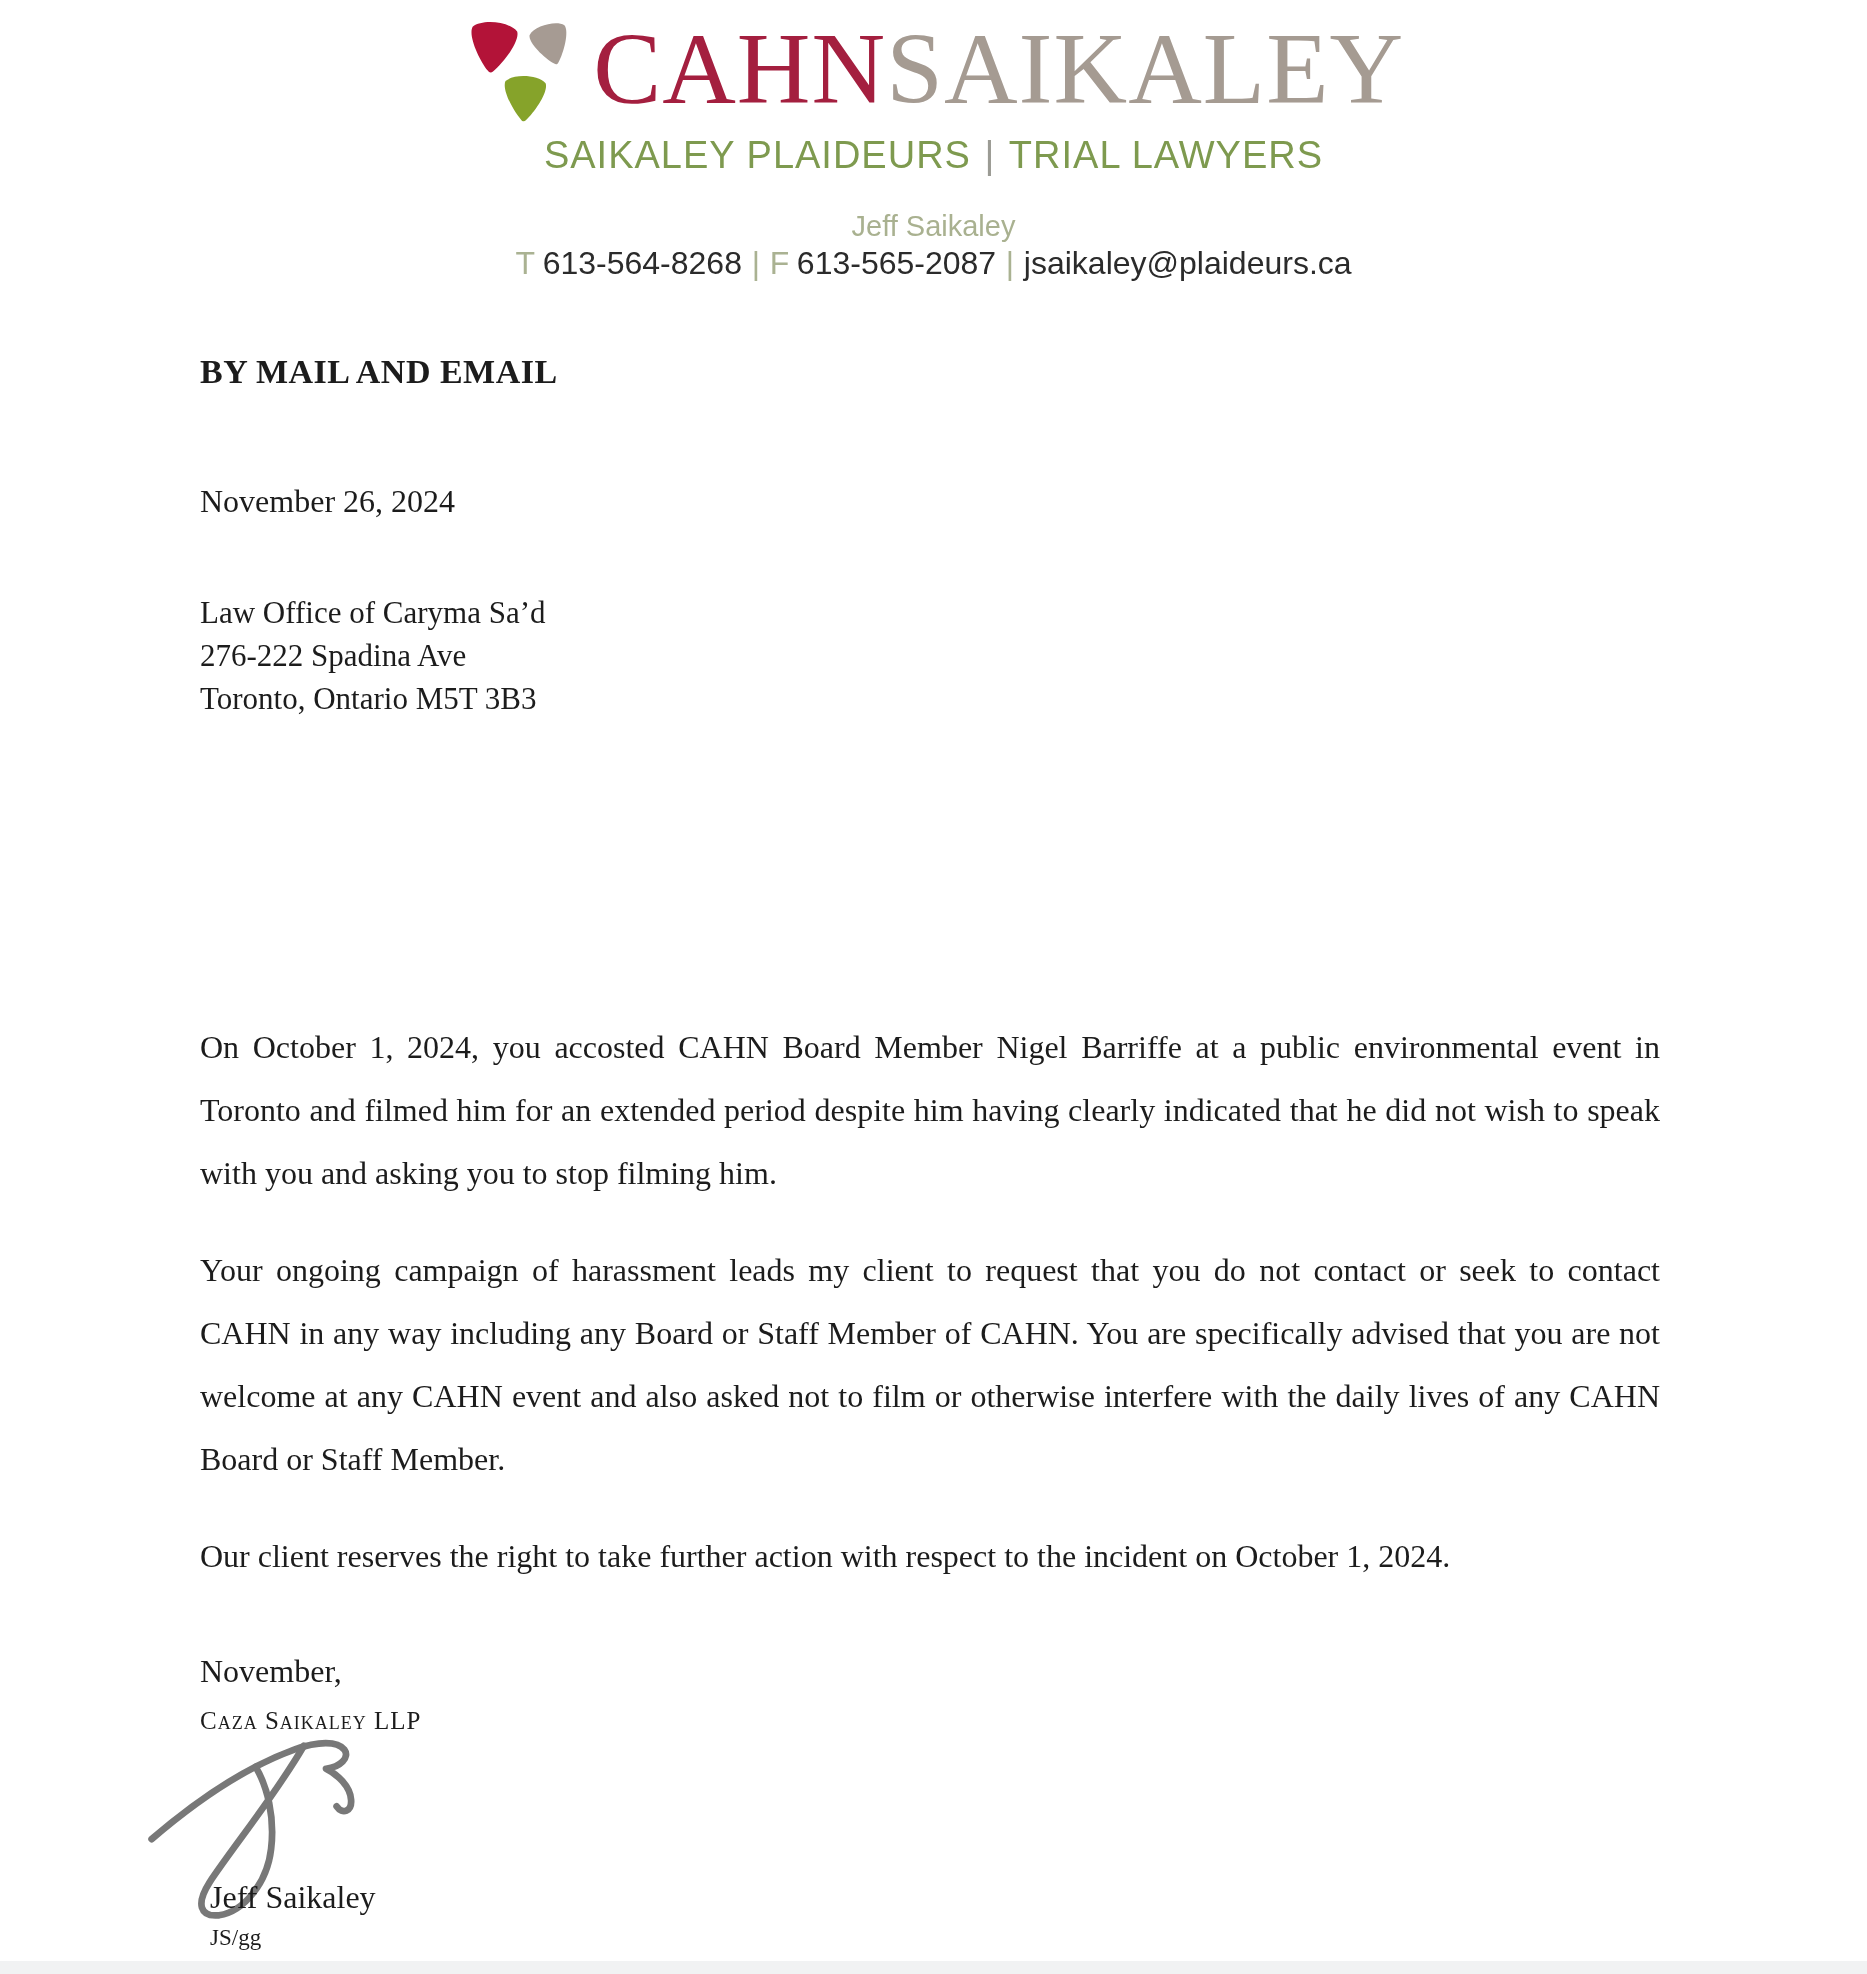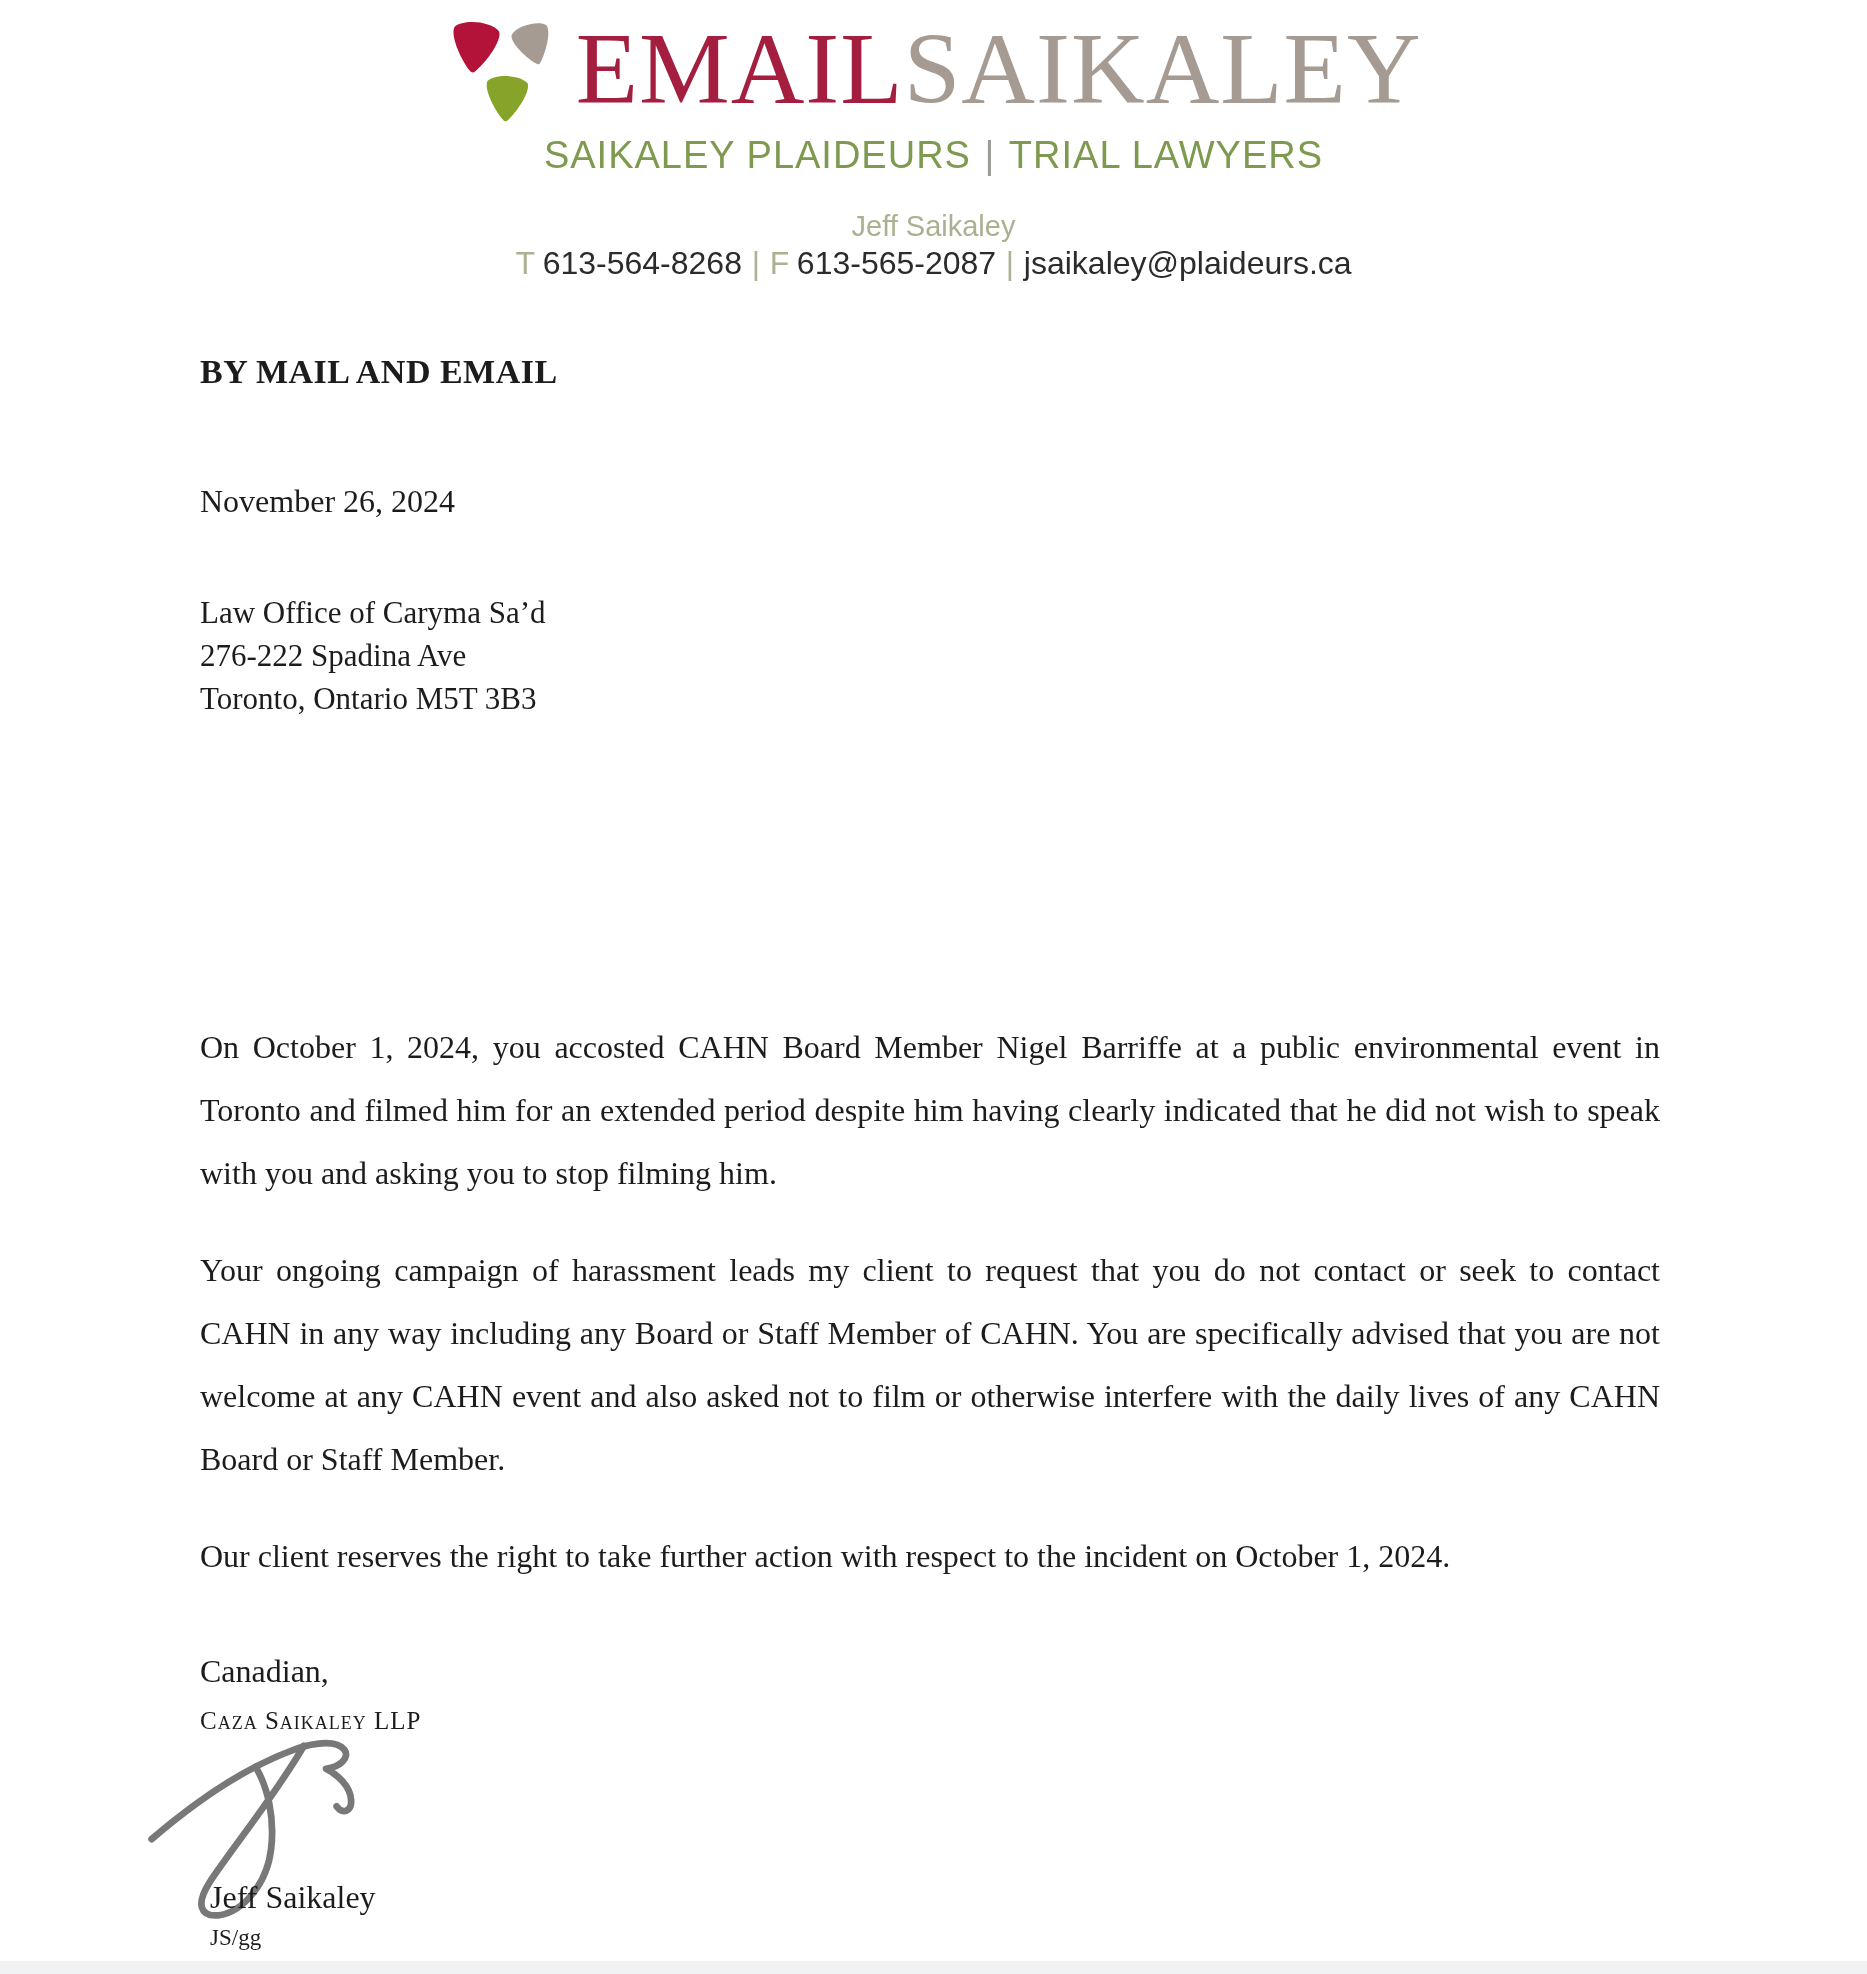--- a/index.html
+++ b/index.html
@@ -95,21 +95,21 @@
           <path d="M10,18 C26,2 74,2 90,18 C97,34 72,76 55,93 C52,97 48,97 45,93 C28,76 3,34 10,18 Z" fill="#b31338"></path>
         </g>
         <g transform="translate(68,2) rotate(-16 25 25) scale(0.47)">
           <path d="M10,18 C26,2 74,2 90,18 C97,34 72,76 55,93 C52,97 48,97 45,93 C28,76 3,34 10,18 Z" fill="#a69b93"></path>
         </g>
         <g transform="translate(38,56) rotate(3 25 25) scale(0.52)">
           <path d="M10,18 C26,2 74,2 90,18 C97,34 72,76 55,93 C52,97 48,97 45,93 C28,76 3,34 10,18 Z" fill="#86a32a"></path>
         </g>
       </svg>
       <div class="wordmark">
-        <span class="wm-caza">EMAIL</span><span class="wm-saikaley">SAIKALEY</span>
+        <span class="wm-caza">CAHN</span><span class="wm-saikaley">SAIKALEY</span>
       </div>
     </div>
     <div class="tagline">
       <span>SAIKALEY PLAIDEURS</span><span class="tag-sep">|</span><span>TRIAL LAWYERS</span>
     </div>
     <div class="lawyer-name">Jeff Saikaley</div>
     <div class="contact-line">
       <span class="c-label">T</span><span>613-564-8268</span><span class="c-sep">|</span><span class="c-label">F</span><span>613-565-2087</span><span class="c-sep">|</span><span>jsaikaley@plaideurs.ca</span>
     </div>
   </header>
@@ -124,21 +124,21 @@
     <div>Toronto, Ontario  M5T 3B3</div>
   </div>
 
 
   <div class="paras">
     <p>On October 1, 2024, you accosted CAHN Board Member Nigel Barriffe at a public environmental event in Toronto and filmed him for an extended period despite him having clearly indicated that he did not wish to speak with you and asking you to stop filming him.</p>
     <p>Your ongoing campaign of harassment leads my client to request that you do not contact or seek to contact CAHN in any way including any Board or Staff Member of CAHN.  You are specifically advised that you are not welcome at any CAHN event and also asked not to film or otherwise interfere with the daily lives of any CAHN Board or Staff Member.</p>
     <p class="last">Our client reserves the right to take further action with respect to the incident on October 1, 2024.</p>
   </div>
 
-  <div class="valediction">Canadian,</div>
+  <div class="valediction">November,</div>
   <div class="firm-sig">Caza Saikaley LLP</div>
 
   <svg class="signature" viewBox="0 0 250 192" aria-hidden="true">
     <g fill="none" stroke="#616161" stroke-width="7" stroke-linecap="round" stroke-linejoin="round" opacity="0.85">
       <path d="M 12,105 C 55,68 105,32 160,12 C 185,3 205,3 212,12 C 218,20 208,30 193,32 C 205,38 218,50 219,64 C 220,76 210,80 204,71"></path>
       <path d="M 170,8 C 140,60 95,115 72,150 C 58,172 62,186 82,184 C 108,180 132,150 136,115 C 140,82 132,50 120,30"></path>
     </g>
   </svg>
 
   <div class="signer">Jeff Saikaley</div>

